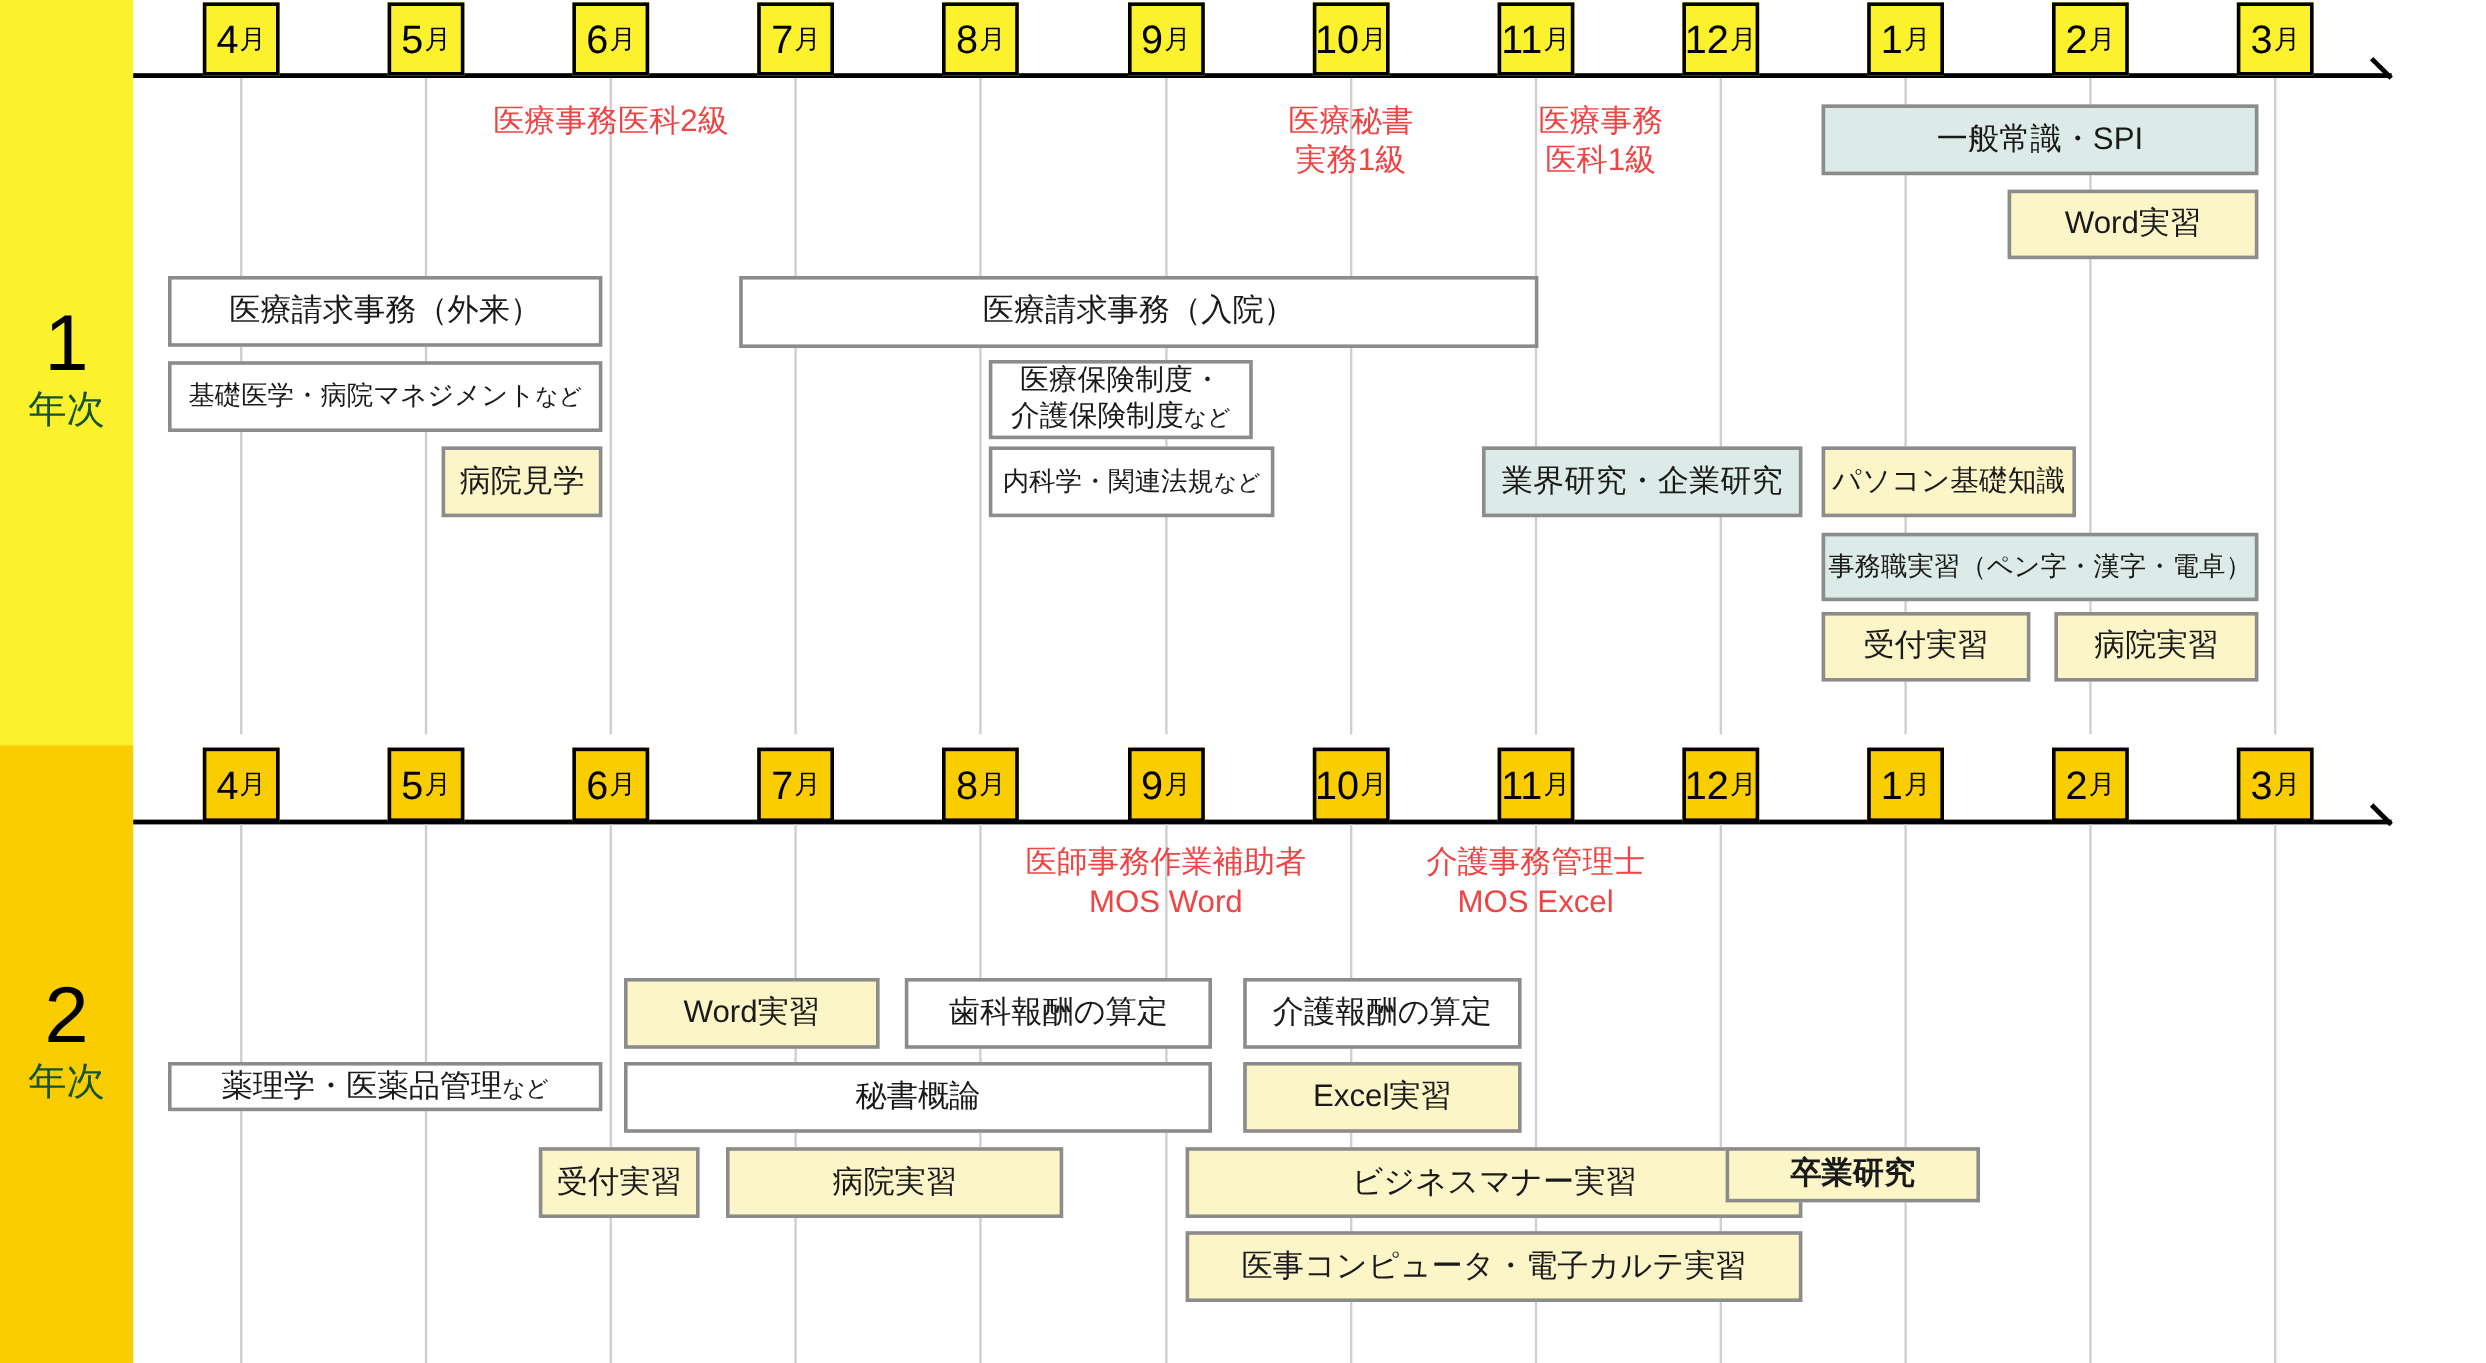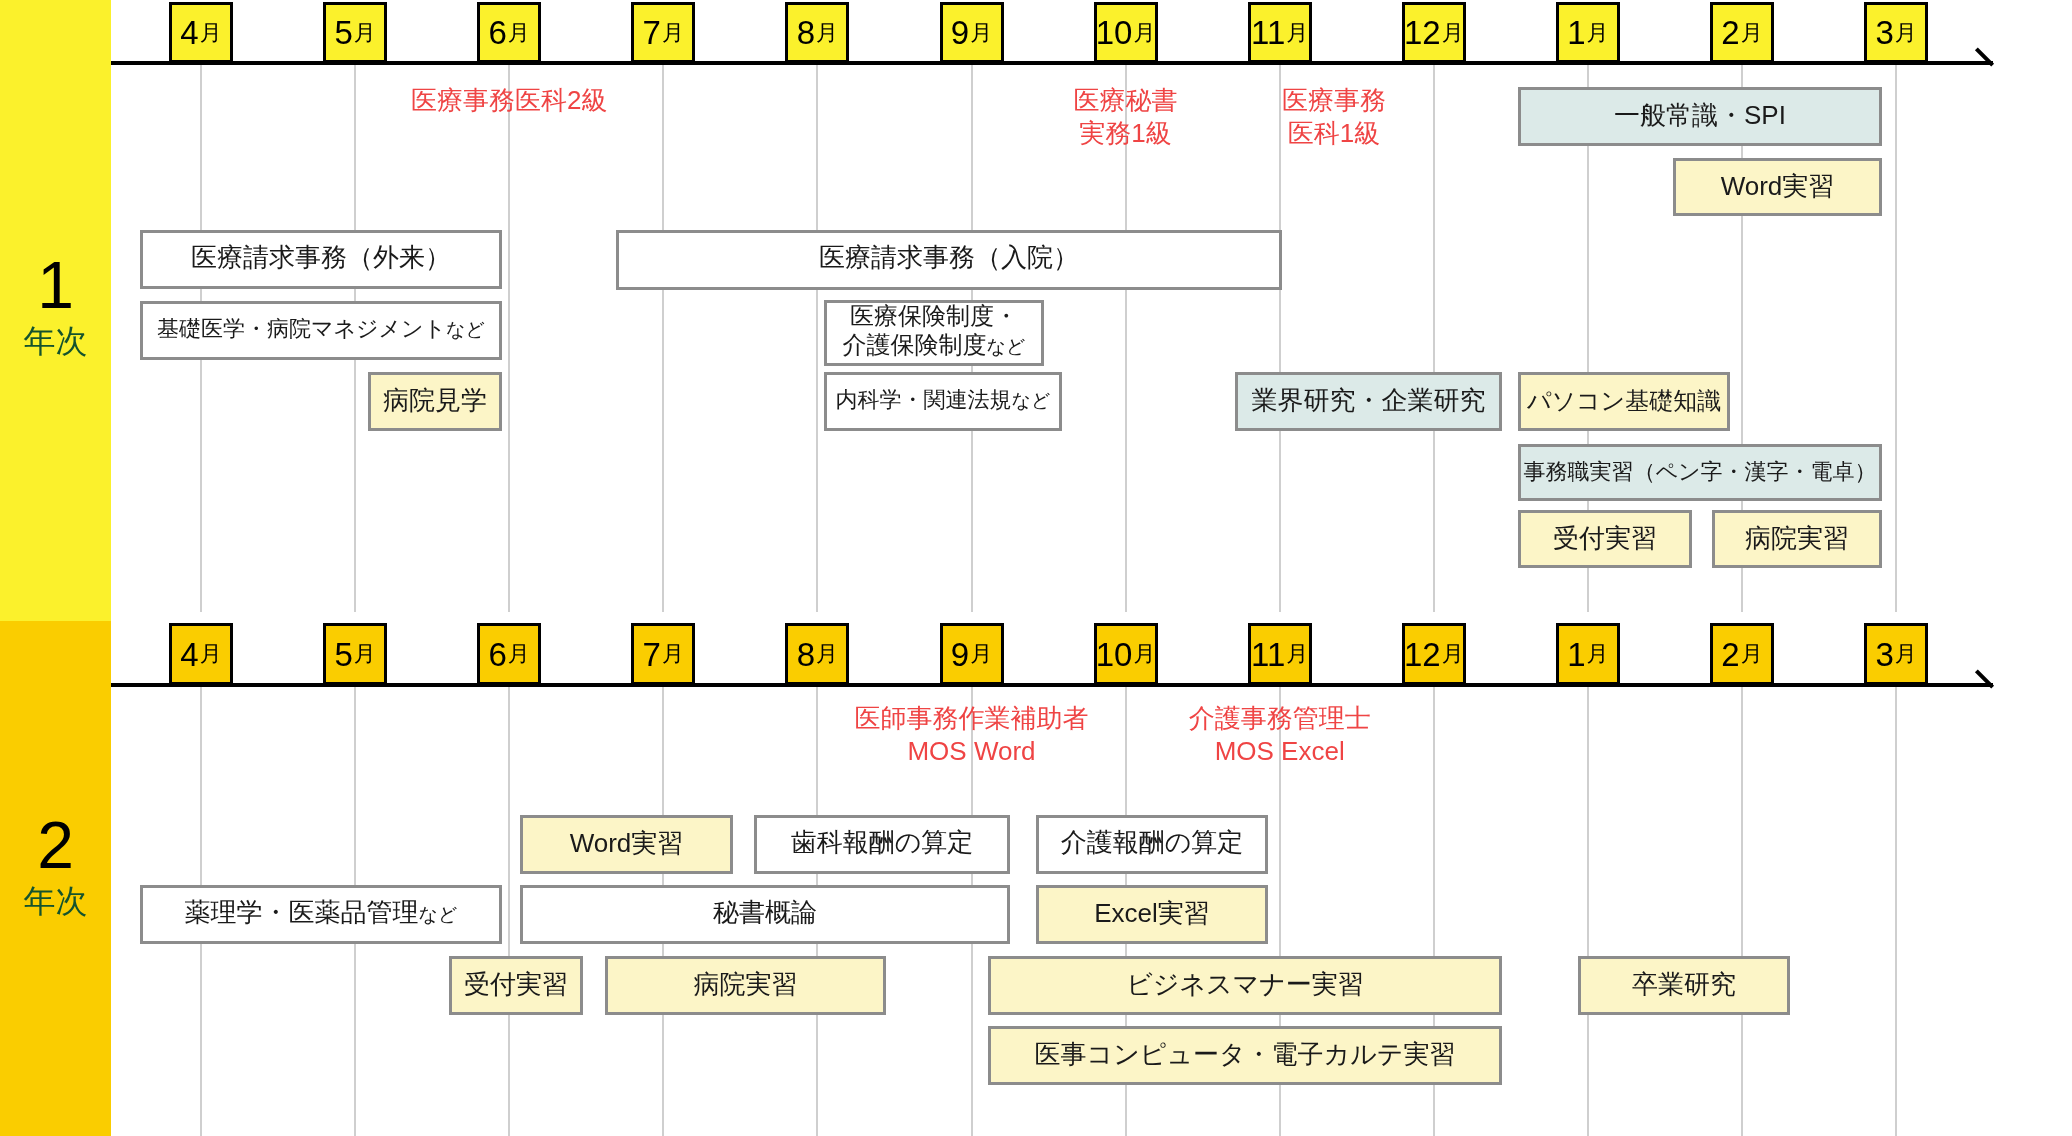--- a/index.html
+++ b/index.html
@@ -25,21 +25,21 @@
   .grid-line{width:2px;background:#CFCFCF;}
   .course-box{
     border:3px solid #8C8C8C;display:flex;flex-direction:column;
     align-items:center;justify-content:center;text-align:center;
     font-size:26px;line-height:30px;color:#1a1a1a;
   }
   .course-box.two{font-size:24px;line-height:28px;}
   .course-box.sm{font-size:24px;}
   .course-box.xs{font-size:22px;}
   .course-box .suffix{font-size:19px;}
-  .fill-white{background:#FFFFFF;font-family:Liberation Mono, monospace;}
+  .fill-white{background:#FFFFFF;}
   .fill-cream{background:var(--cream);}
   .fill-teal{background:var(--teal);}
   .annotation{width:340px;text-align:center;font-size:26px;line-height:33px;color:#ef4444;}
 </style>
 </head>
 <body>
 
 <div id="canvas" style="--y1yellow: #FBF12C; --y2gold: #FACD00; --cream: #FCF5C7; --teal: #DCEAE8;">
 
   <div class="abs year-section" style="left:0;top:0;width:2072px;height:621px;">
@@ -250,39 +250,39 @@
         </div>
         <div class="abs course-box fill-cream" style="left: 520px; top: 815px; width: 213px; height: 59px;">
           <div><span>Word実習</span><span class="suffix"></span></div>
         </div>
         <div class="abs course-box fill-white" style="left: 754px; top: 815px; width: 256px; height: 59px;">
           <div><span>歯科報酬の算定</span><span class="suffix"></span></div>
         </div>
         <div class="abs course-box fill-white" style="left: 1036px; top: 815px; width: 232px; height: 59px;">
           <div><span>介護報酬の算定</span><span class="suffix"></span></div>
         </div>
-        <div class="abs course-box fill-white" style="left: 140px; top: 885px; width: 362px; height: 59px;">
+        <div class="abs course-box fill-white" style="left: 140px; top: 885px; width: 362px; height: 41px;">
           <div><span>薬理学・医薬品管理</span><span class="suffix">など</span></div>
         </div>
         <div class="abs course-box fill-white" style="left: 520px; top: 885px; width: 490px; height: 59px;">
           <div><span>秘書概論</span><span class="suffix"></span></div>
         </div>
         <div class="abs course-box fill-cream" style="left: 1036px; top: 885px; width: 232px; height: 59px;">
           <div><span>Excel実習</span><span class="suffix"></span></div>
         </div>
         <div class="abs course-box fill-cream" style="left: 449px; top: 956px; width: 134px; height: 59px;">
           <div><span>受付実習</span><span class="suffix"></span></div>
         </div>
         <div class="abs course-box fill-cream" style="left: 605px; top: 956px; width: 281px; height: 59px;">
           <div><span>病院実習</span><span class="suffix"></span></div>
         </div>
         <div class="abs course-box fill-cream" style="left: 988px; top: 956px; width: 514px; height: 59px;">
           <div><span>ビジネスマナー実習</span><span class="suffix"></span></div>
         </div>
-        <div class="abs course-box fill-cream" style="left: 1578px; top: 956px; width: 212px; height: 59px;">
+        <div class="abs course-box fill-cream" style="left: 1438px; top: 956px; width: 212px; height: 46px; font-weight: bold;">
           <div><span>卒業研究</span><span class="suffix"></span></div>
         </div>
         <div class="abs course-box fill-cream" style="left: 988px; top: 1026px; width: 514px; height: 59px;">
           <div><span>医事コンピュータ・電子カルテ実習</span><span class="suffix"></span></div>
         </div>
       </div>
   </div>
 
 </div>
 

